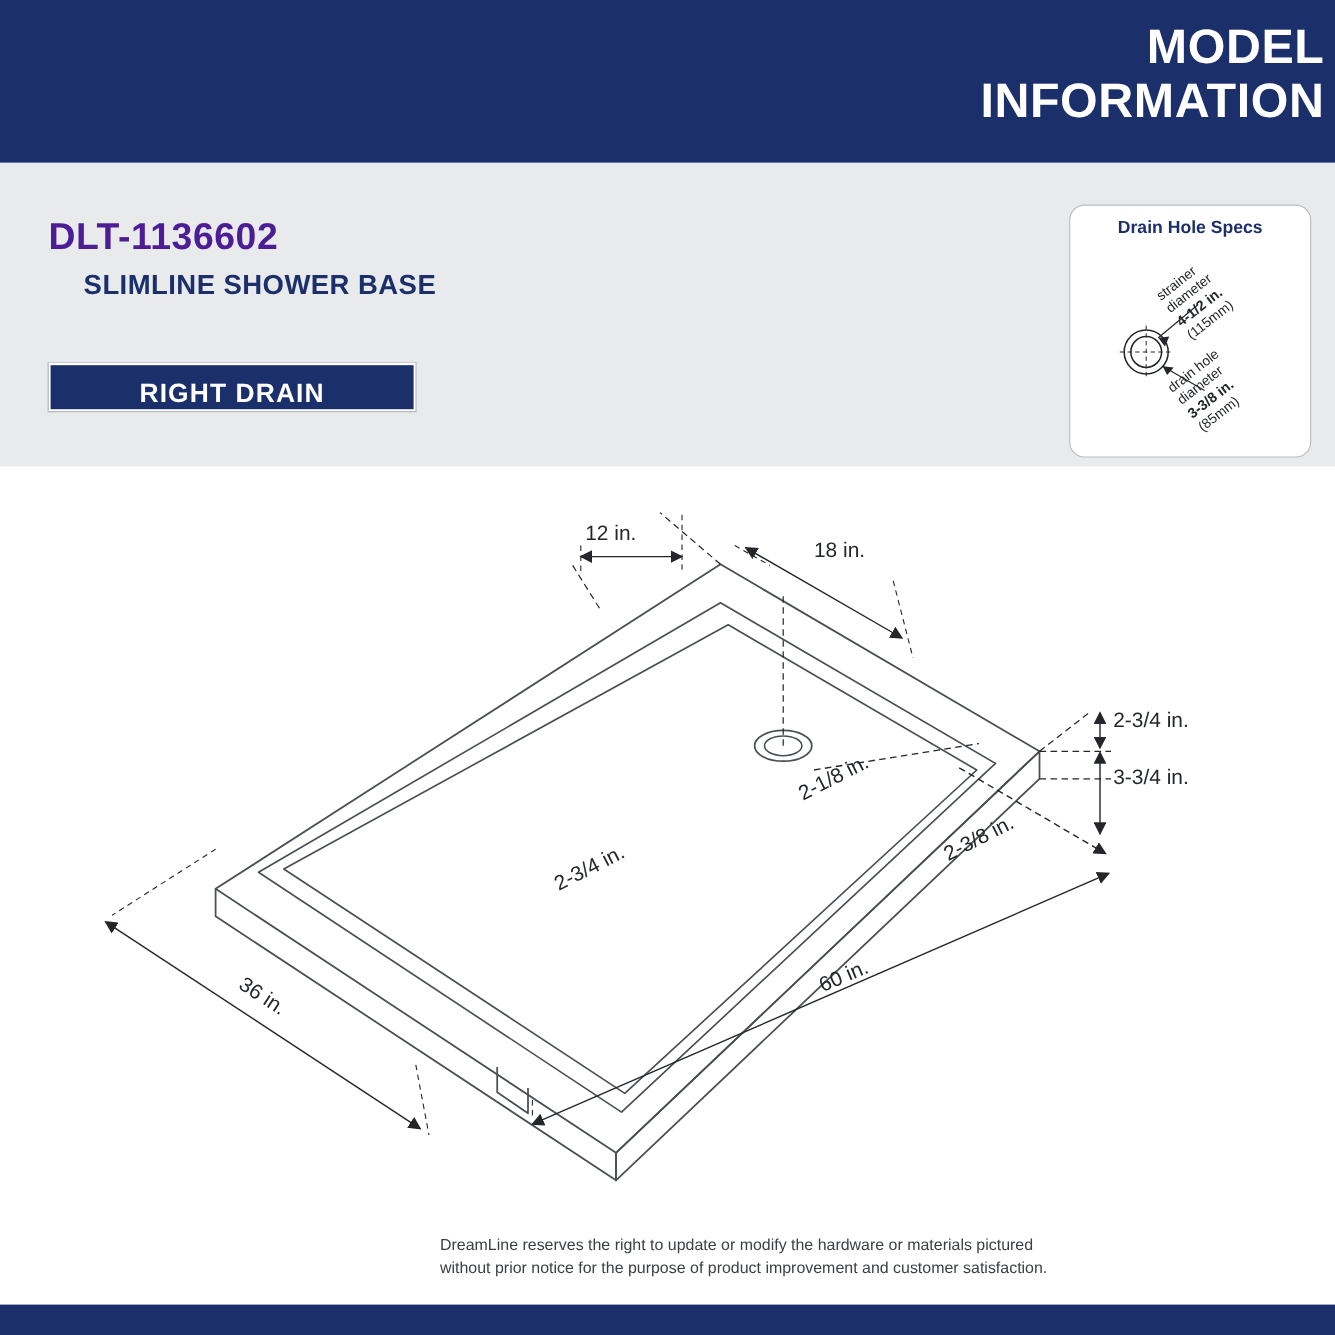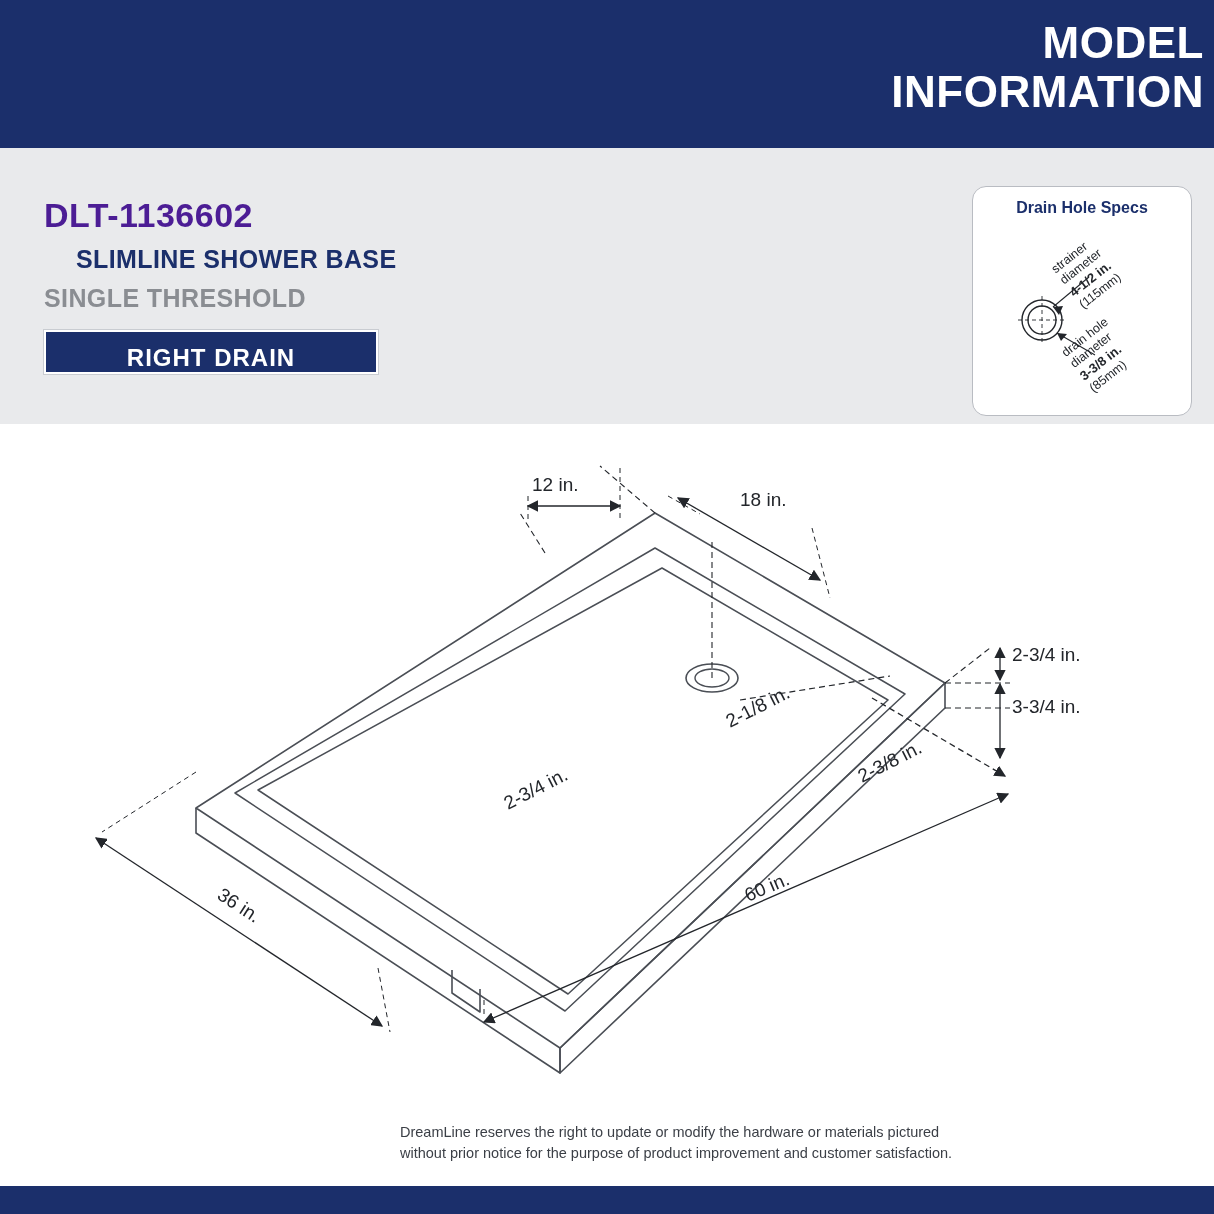--- a/index.html
+++ b/index.html
@@ -169,21 +169,20 @@
 
   <div class="header-band"></div>
   <div class="header-title">
     <div>MODEL</div>
     <div>INFORMATION</div>
   </div>
 
   <div class="info-band"></div>
   <div class="model-number">DLT-1136602</div>
   <div class="model-sub1">SLIMLINE SHOWER BASE</div>
-  <div class="model-sub2">SINGLE THRESHOLD</div>
   <div class="drain-badge">
     <span>RIGHT DRAIN</span>
   </div>
 
   <div class="spec-box">
     <div class="spec-title">Drain Hole Specs</div>
     <svg class="spec-svg" width="218" height="228" viewBox="0 0 218 228">
 
       <circle cx="69" cy="133" r="20" fill="none" stroke="#23262b" stroke-width="1.4"></circle>
       <circle cx="69" cy="133" r="14" fill="none" stroke="#23262b" stroke-width="1.4"></circle>

